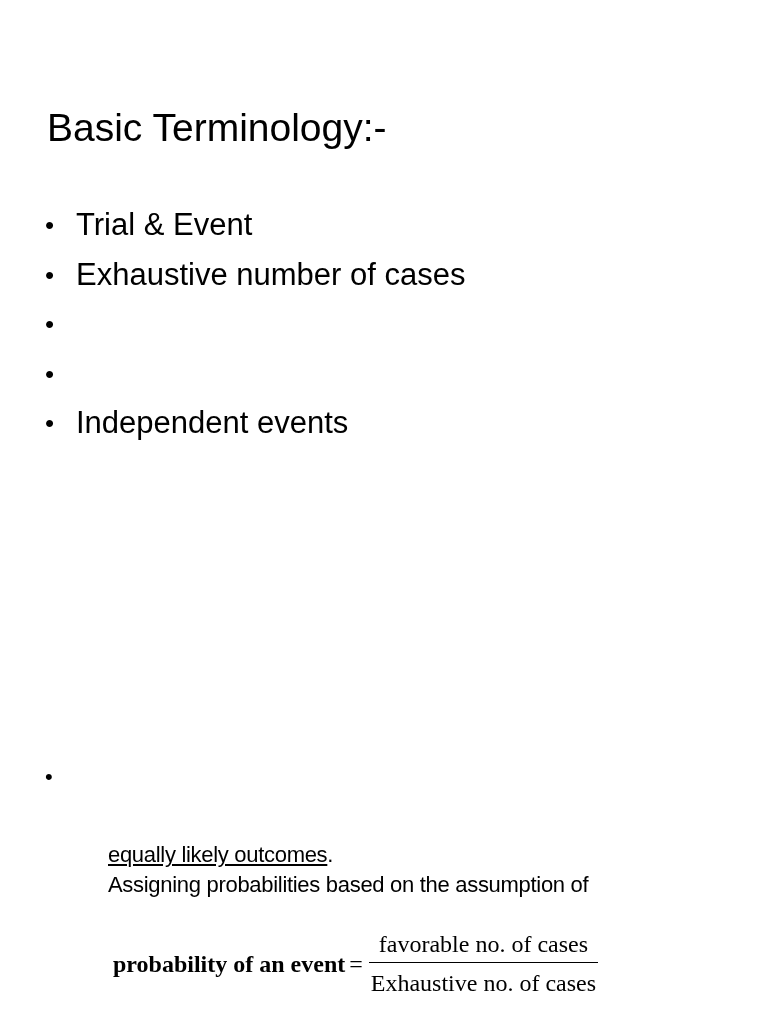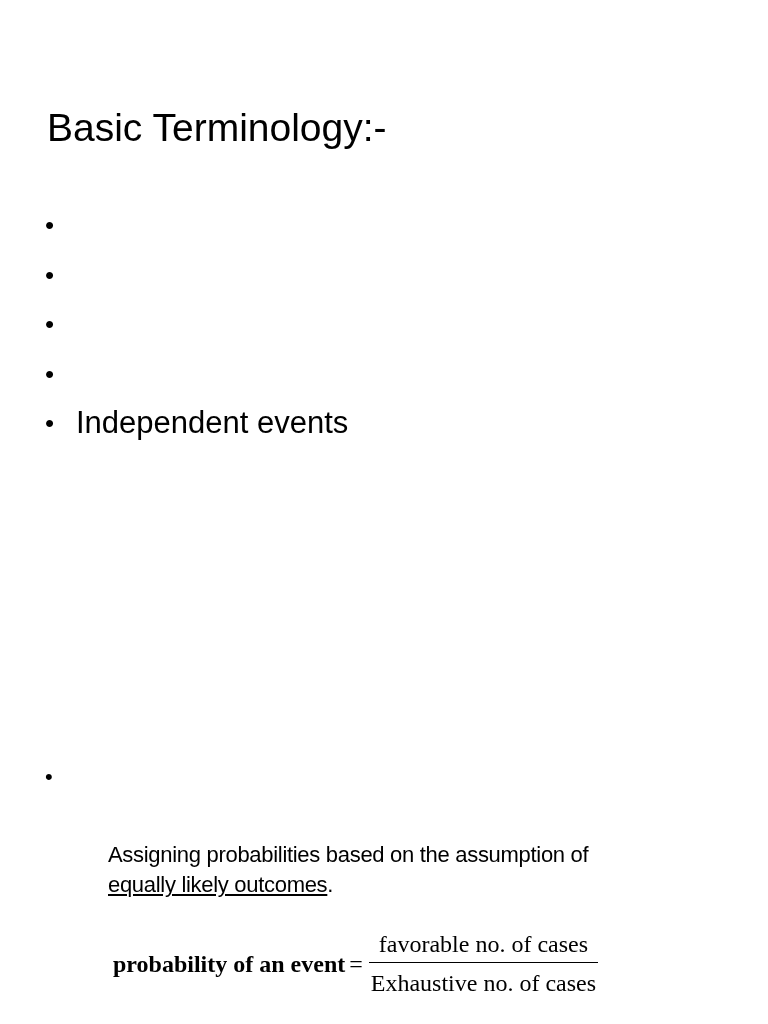--- a/index.html
+++ b/index.html
@@ -109,43 +109,45 @@
     }
   </style>
 </head>
 <body>
 
 <div class="heading">Basic Terminology:-</div>
 
 <ul class="bullet-list">
   <li class="bullet-item">
     <span class="bullet-dot">•</span>
+    <span>Trial &amp; Event</span>
   </li>
   <li class="bullet-item">
     <span class="bullet-dot">•</span>
+    <span>Exhaustive number of cases</span>
   </li>
   <li class="bullet-item">
     <span class="bullet-dot">•</span>
   </li>
   <li class="bullet-item">
     <span class="bullet-dot">•</span>
   </li>
   <li class="bullet-item">
     <span class="bullet-dot">•</span>
     <span>Independent events</span>
   </li>
 </ul>
 
 <div class="method-row">
   <span class="method-dot">•</span>
 </div>
 
 <div class="desc">
+  <div><span class="u">equally likely outcomes</span><span>.</span></div>
   <div>Assigning probabilities based on the assumption of</div>
-  <div><span class="u">equally likely outcomes</span><span>.</span></div>
 </div>
 
 <div class="formula">
   <span class="lhs">probability of  an event</span>
   <span class="eq">=</span>
   <span class="fraction">
     <span class="num">favorable no. of  cases</span>
     <span class="den">Exhaustive no. of  cases</span>
   </span>
 </div>

